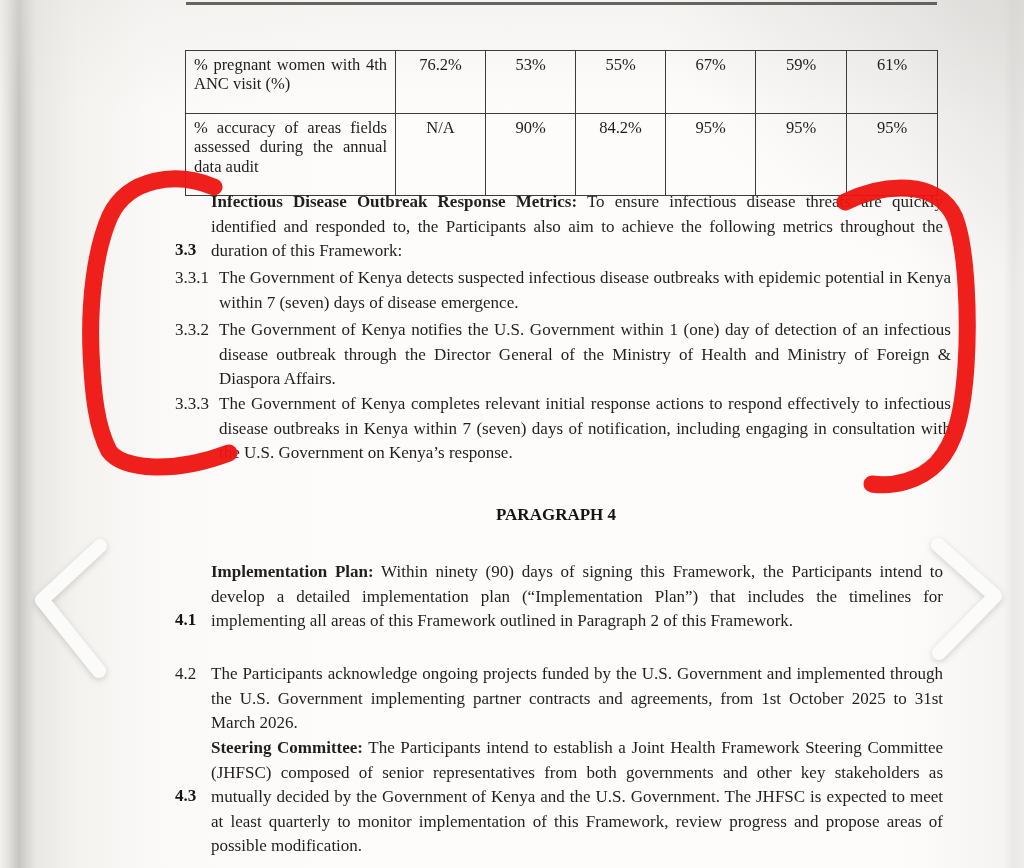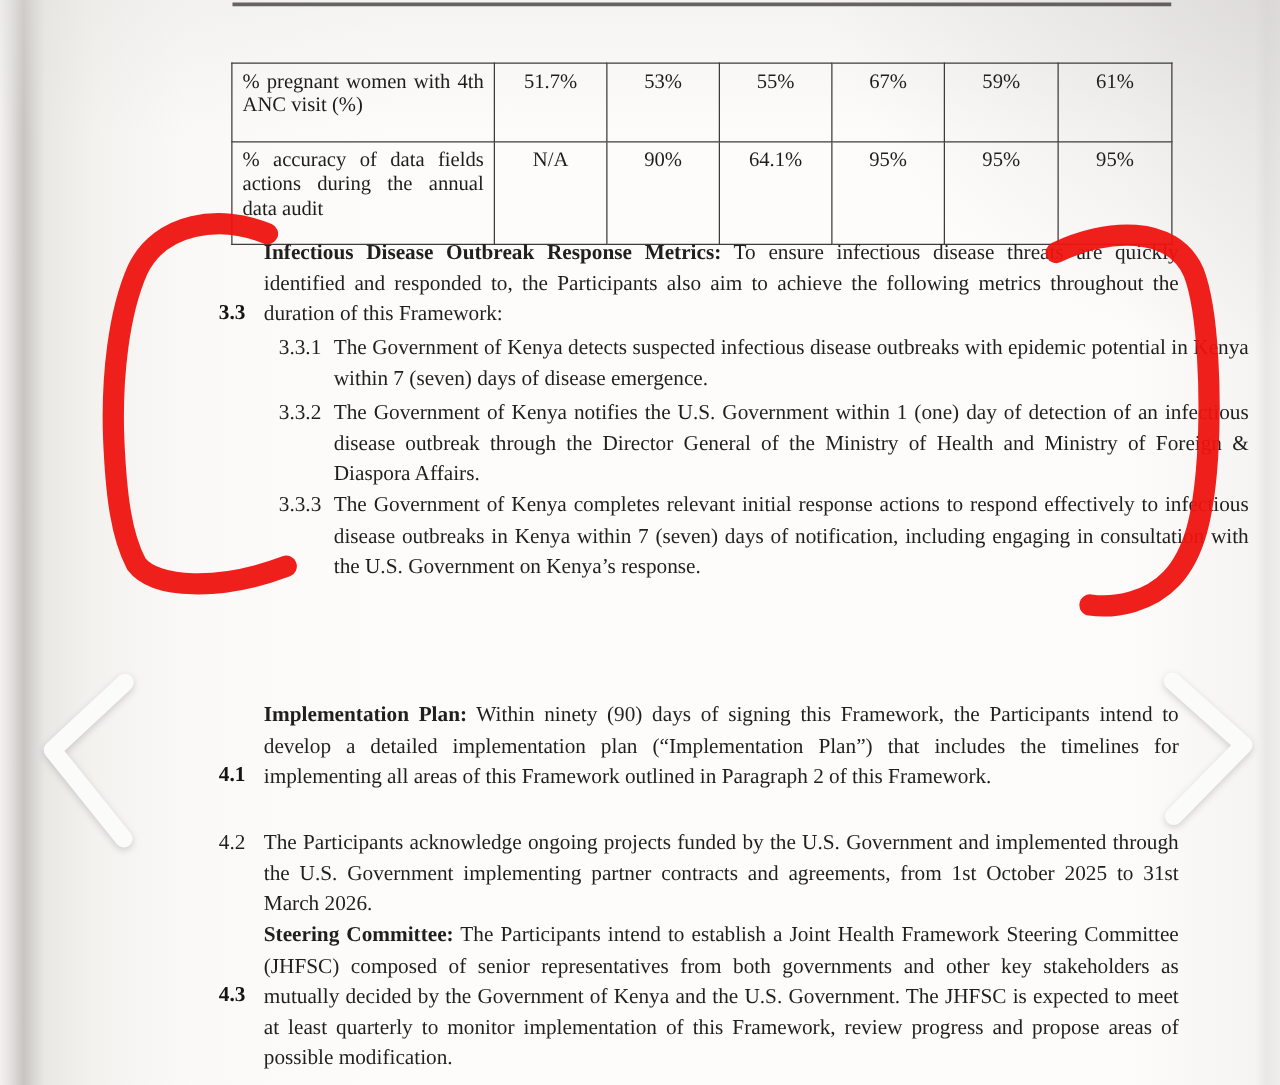--- a/index.html
+++ b/index.html
@@ -29,21 +29,21 @@
   table.doc-table tr.r2{height:60px;}
 
   
   .para{
     position:absolute;left:175px;width:732px;margin:0;
     font-size:17px;line-height:24.5px;color:#201f1e;
     text-align:justify;
   }
   .para .num{position:absolute;left:0;top:0;}
   .hang36{padding-left:36px;}
-  .hang44{padding-left:44px;margin-left:48px;}
+  .hang44{padding-left:44px;}
   .bold{font-weight:bold;color:#151413;margin-top:48px;}
   .center-head{
     position:absolute;left:175px;top:502px;width:762px;margin:0;
     text-align:center;font-weight:bold;font-size:17px;line-height:25.5px;color:#161514;
   }
   .p33{top:190px;}
   .p331{top:266px;}
   .p332{top:318px;}
   .p333{top:392px;}
   .p41{top:560px;}
@@ -69,32 +69,32 @@
         <col style="width:90px">
         <col style="width:90px">
       <col style="width:90px">
         <col style="width:90px">
         <col style="width:91px">
         <col style="width:91px">
     </colgroup>
     <tbody>
       <tr class="r1">
         <td class="lbl">% pregnant women with 4th ANC visit (%)</td>
-        <td class="val">51.7%</td>
+        <td class="val">76.2%</td>
         <td class="val">53%</td>
         <td class="val">55%</td>
         <td class="val">67%</td>
         <td class="val">59%</td>
         <td class="val">61%</td>
       </tr>
       <tr class="r2">
-        <td class="lbl">% accuracy of data fields actions during the annual data audit</td>
+        <td class="lbl">% accuracy of areas fields assessed during the annual data audit</td>
         <td class="val">N/A</td>
         <td class="val">90%</td>
-        <td class="val">64.1%</td>
+        <td class="val">84.2%</td>
         <td class="val">95%</td>
         <td class="val">95%</td>
         <td class="val">95%</td>
       </tr>
     </tbody>
   </table>
 
   <p class="para hang36 p33">
     <span class="num bold">3.3</span><b>Infectious Disease Outbreak Response Metrics:</b> <span>To ensure infectious disease threats are quickly identified and responded to, the Participants also aim to achieve the following metrics throughout the duration of this Framework:</span>
   </p>
@@ -105,20 +105,21 @@
 
   <p class="para hang44 p332">
     <span class="num">3.3.2</span><span>The Government of Kenya notifies the U.S. Government within 1 (one) day of detection of an infectious disease outbreak through the Director General of the Ministry of Health and Ministry of Foreign &amp; Diaspora Affairs.</span>
   </p>
 
   <p class="para hang44 p333">
     <span class="num">3.3.3</span><span>The Government of Kenya completes relevant initial response actions to respond effectively to infectious disease outbreaks in Kenya within 7 (seven) days of notification, including engaging in consultation with the U.S. Government on Kenya’s response.</span>
   </p>
 
   <div class="center-head">
+    <div>PARAGRAPH 4</div>
   </div>
 
   <p class="para hang36 p41">
     <span class="num bold">4.1</span><b>Implementation Plan:</b> <span>Within ninety (90) days of signing this Framework, the Participants intend to develop a detailed implementation plan (“Implementation Plan”) that includes the timelines for implementing all areas of this Framework outlined in Paragraph 2 of this Framework.</span>
   </p>
 
   <p class="para hang36 p42">
     <span class="num">4.2</span><span>The Participants acknowledge ongoing projects funded by the U.S. Government and implemented through the U.S. Government implementing partner contracts and agreements, from 1st October 2025 to 31st March 2026.</span>
   </p>
 

